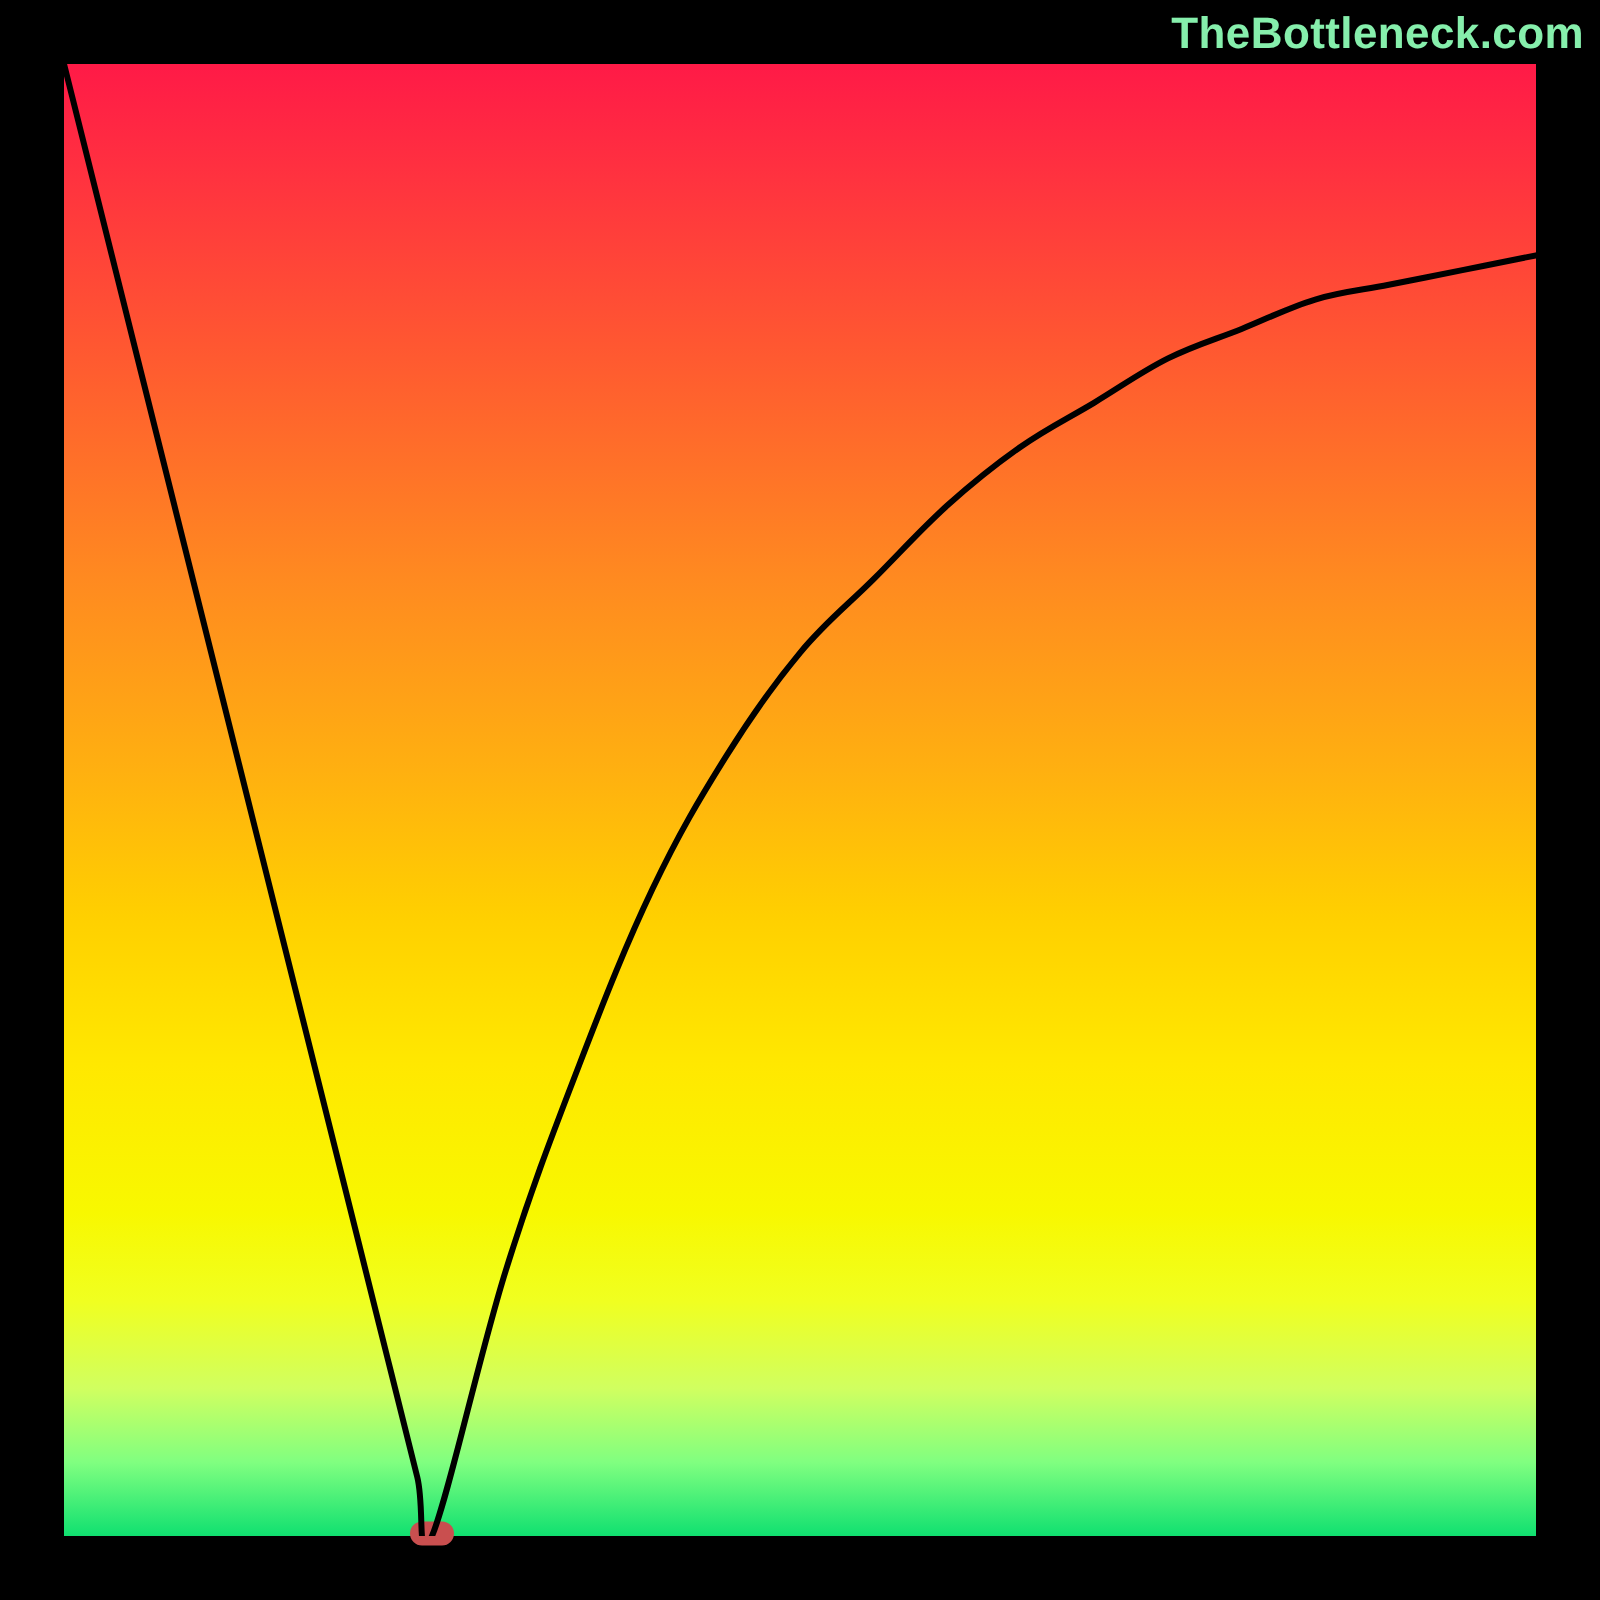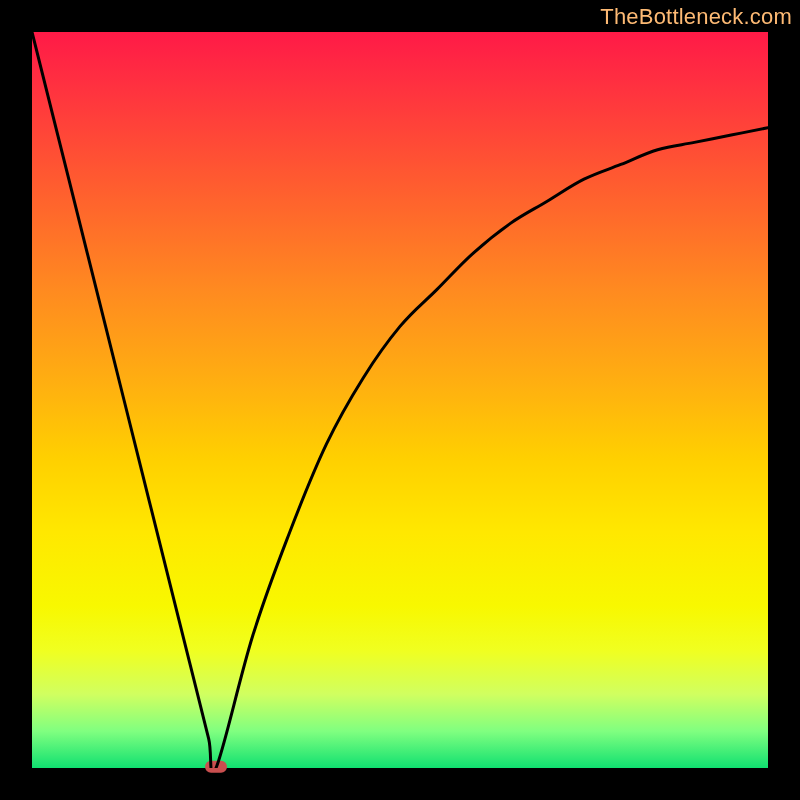--- a/index.html
+++ b/index.html
@@ -30,22 +30,22 @@
       #80ff80 95%,
       #10e070 100%
     );
   }
   .watermark {
     position: absolute;
     top: 4px;
     right: 8px;
     font-family: Arial, Helvetica, sans-serif;
     font-size: 22px;
-    font-weight: 400;
-    color: #fdba74;
+    font-weight: 700;
+    color: #86efac;
     letter-spacing: 0.2px;
     z-index: 10;
   }
   svg.curve {
     position: absolute;
     left: 32px;
     top: 32px;
     width: 736px;
     height: 736px;
     z-index: 5;

